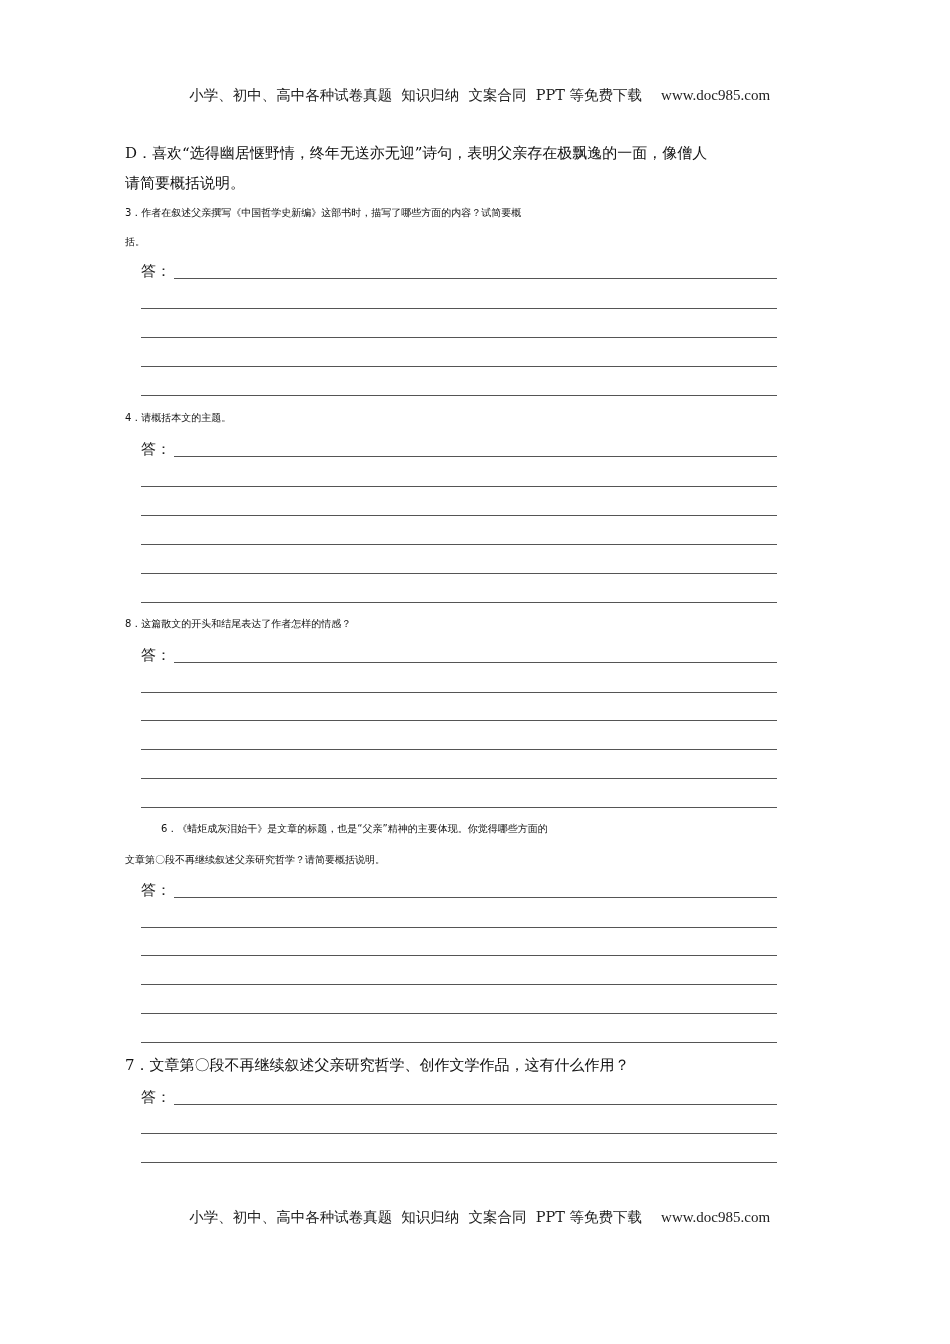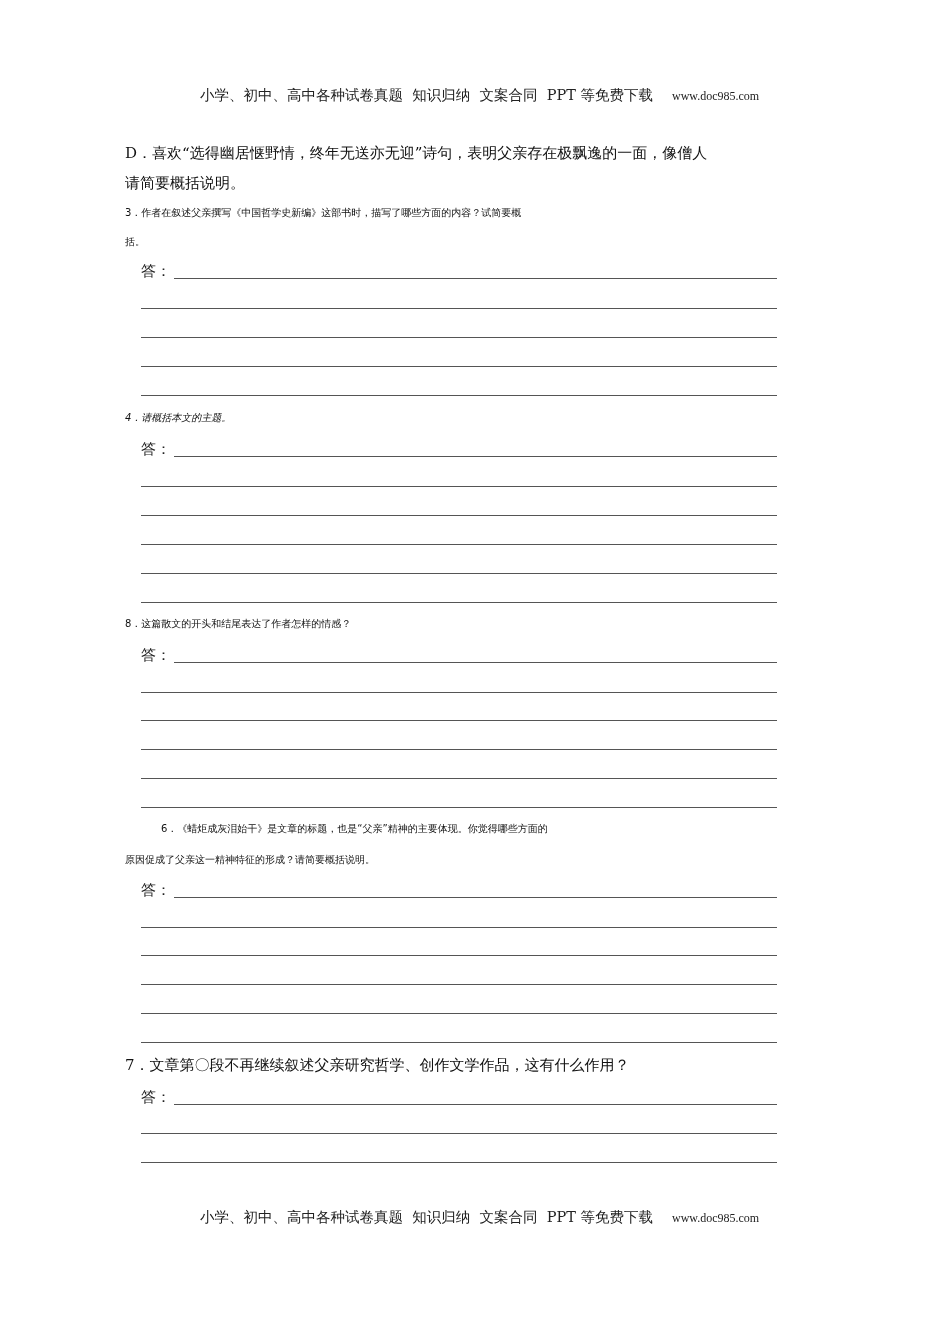--- a/index.html
+++ b/index.html
@@ -1,20 +1,20 @@
 <!DOCTYPE html>
 <html><head>
   <meta charset="utf-8">
   <style>
     html, body { margin: 0; padding: 0; background: #ffffff; }
     body { width: 950px; height: 1344px; position: relative; overflow: hidden;
            font-family: "DejaVu Serif", "Liberation Serif", serif; color: #111; }
     .hdr { position: absolute; left: 0; width: 950px; text-align: center;
            font-size: 14.5px; color: #222; white-space: pre; }
-    .hdr .url { margin-left: 19px; font-family: "Liberation Serif", serif; font-size: 12px; }
+    .hdr .url { margin-left: 19px; font-family: "Liberation Serif", serif; font-size: 15px; }
     .txt { position: absolute; left: 125px; font-size: 15px; line-height: 20px; white-space: nowrap; color: #111; }
     .q { font-family: "DejaVu Sans", "Liberation Sans", sans-serif; font-size: 10px; }
     .ans-label { position: absolute; left: 141px; font-size: 15px; line-height: 20px; color: #222; }
     .line { position: absolute; height: 0; border-top: 1px solid #555; }
     .line.first { left: 174px; width: 603px; }
     .line.full { left: 141px; width: 636px; }
   </style>
 </head>
 <body>
 
@@ -27,40 +27,40 @@
 
 <div class="txt q" style="top:203px;">3．作者在叙述父亲撰写《中国哲学史新编》这部书时，描写了哪些方面的内容？试简要概</div>
 <div class="txt q" style="top:232px;">括。</div>
 <div class="ans-label" style="top:261px;">答：</div>
 <div class="line first" style="top:278px;"></div>
 <div class="line full" style="top:308px;"></div>
 <div class="line full" style="top:337px;"></div>
 <div class="line full" style="top:366px;"></div>
 <div class="line full" style="top:395px;"></div>
 
-<div class="txt q" style="top:408px;font-style:italic;">4．请概括本文的主题。</div>
+<div class="txt q" style="top:408px;">4．请概括本文的主题。</div>
 <div class="ans-label" style="top:439px;">答：</div>
 <div class="line first" style="top:456px;"></div>
 <div class="line full" style="top:486px;"></div>
 <div class="line full" style="top:515px;"></div>
 <div class="line full" style="top:544px;"></div>
 <div class="line full" style="top:573px;"></div>
 <div class="line full" style="top:602px;"></div>
 
 <div class="txt q" style="top:614px;">8．这篇散文的开头和结尾表达了作者怎样的情感？</div>
 <div class="ans-label" style="top:645px;">答：</div>
 <div class="line first" style="top:662px;"></div>
 <div class="line full" style="top:692px;"></div>
 <div class="line full" style="top:720px;"></div>
 <div class="line full" style="top:749px;"></div>
 <div class="line full" style="top:778px;"></div>
 <div class="line full" style="top:807px;"></div>
 
 <div class="txt q" style="top:819px;margin-left:36px;">6．《蜡炬成灰泪始干》是文章的标题，也是“父亲”精神的主要体现。你觉得哪些方面的</div>
-<div class="txt q" style="top:850px;">原因促成了父亲这一精神特征的形成？请简要概括说明。</div>
+<div class="txt q" style="top:850px;">文章第〇段不再继续叙述父亲研究哲学？请简要概括说明。</div>
 <div class="ans-label" style="top:880px;">答：</div>
 <div class="line first" style="top:897px;"></div>
 <div class="line full" style="top:927px;"></div>
 <div class="line full" style="top:955px;"></div>
 <div class="line full" style="top:984px;"></div>
 <div class="line full" style="top:1013px;"></div>
 <div class="line full" style="top:1042px;"></div>
 
 <div class="txt" style="top:1055px;">7．文章第〇段不再继续叙述父亲研究哲学、创作文学作品，这有什么作用？</div>
 <div class="ans-label" style="top:1087px;">答：</div>

